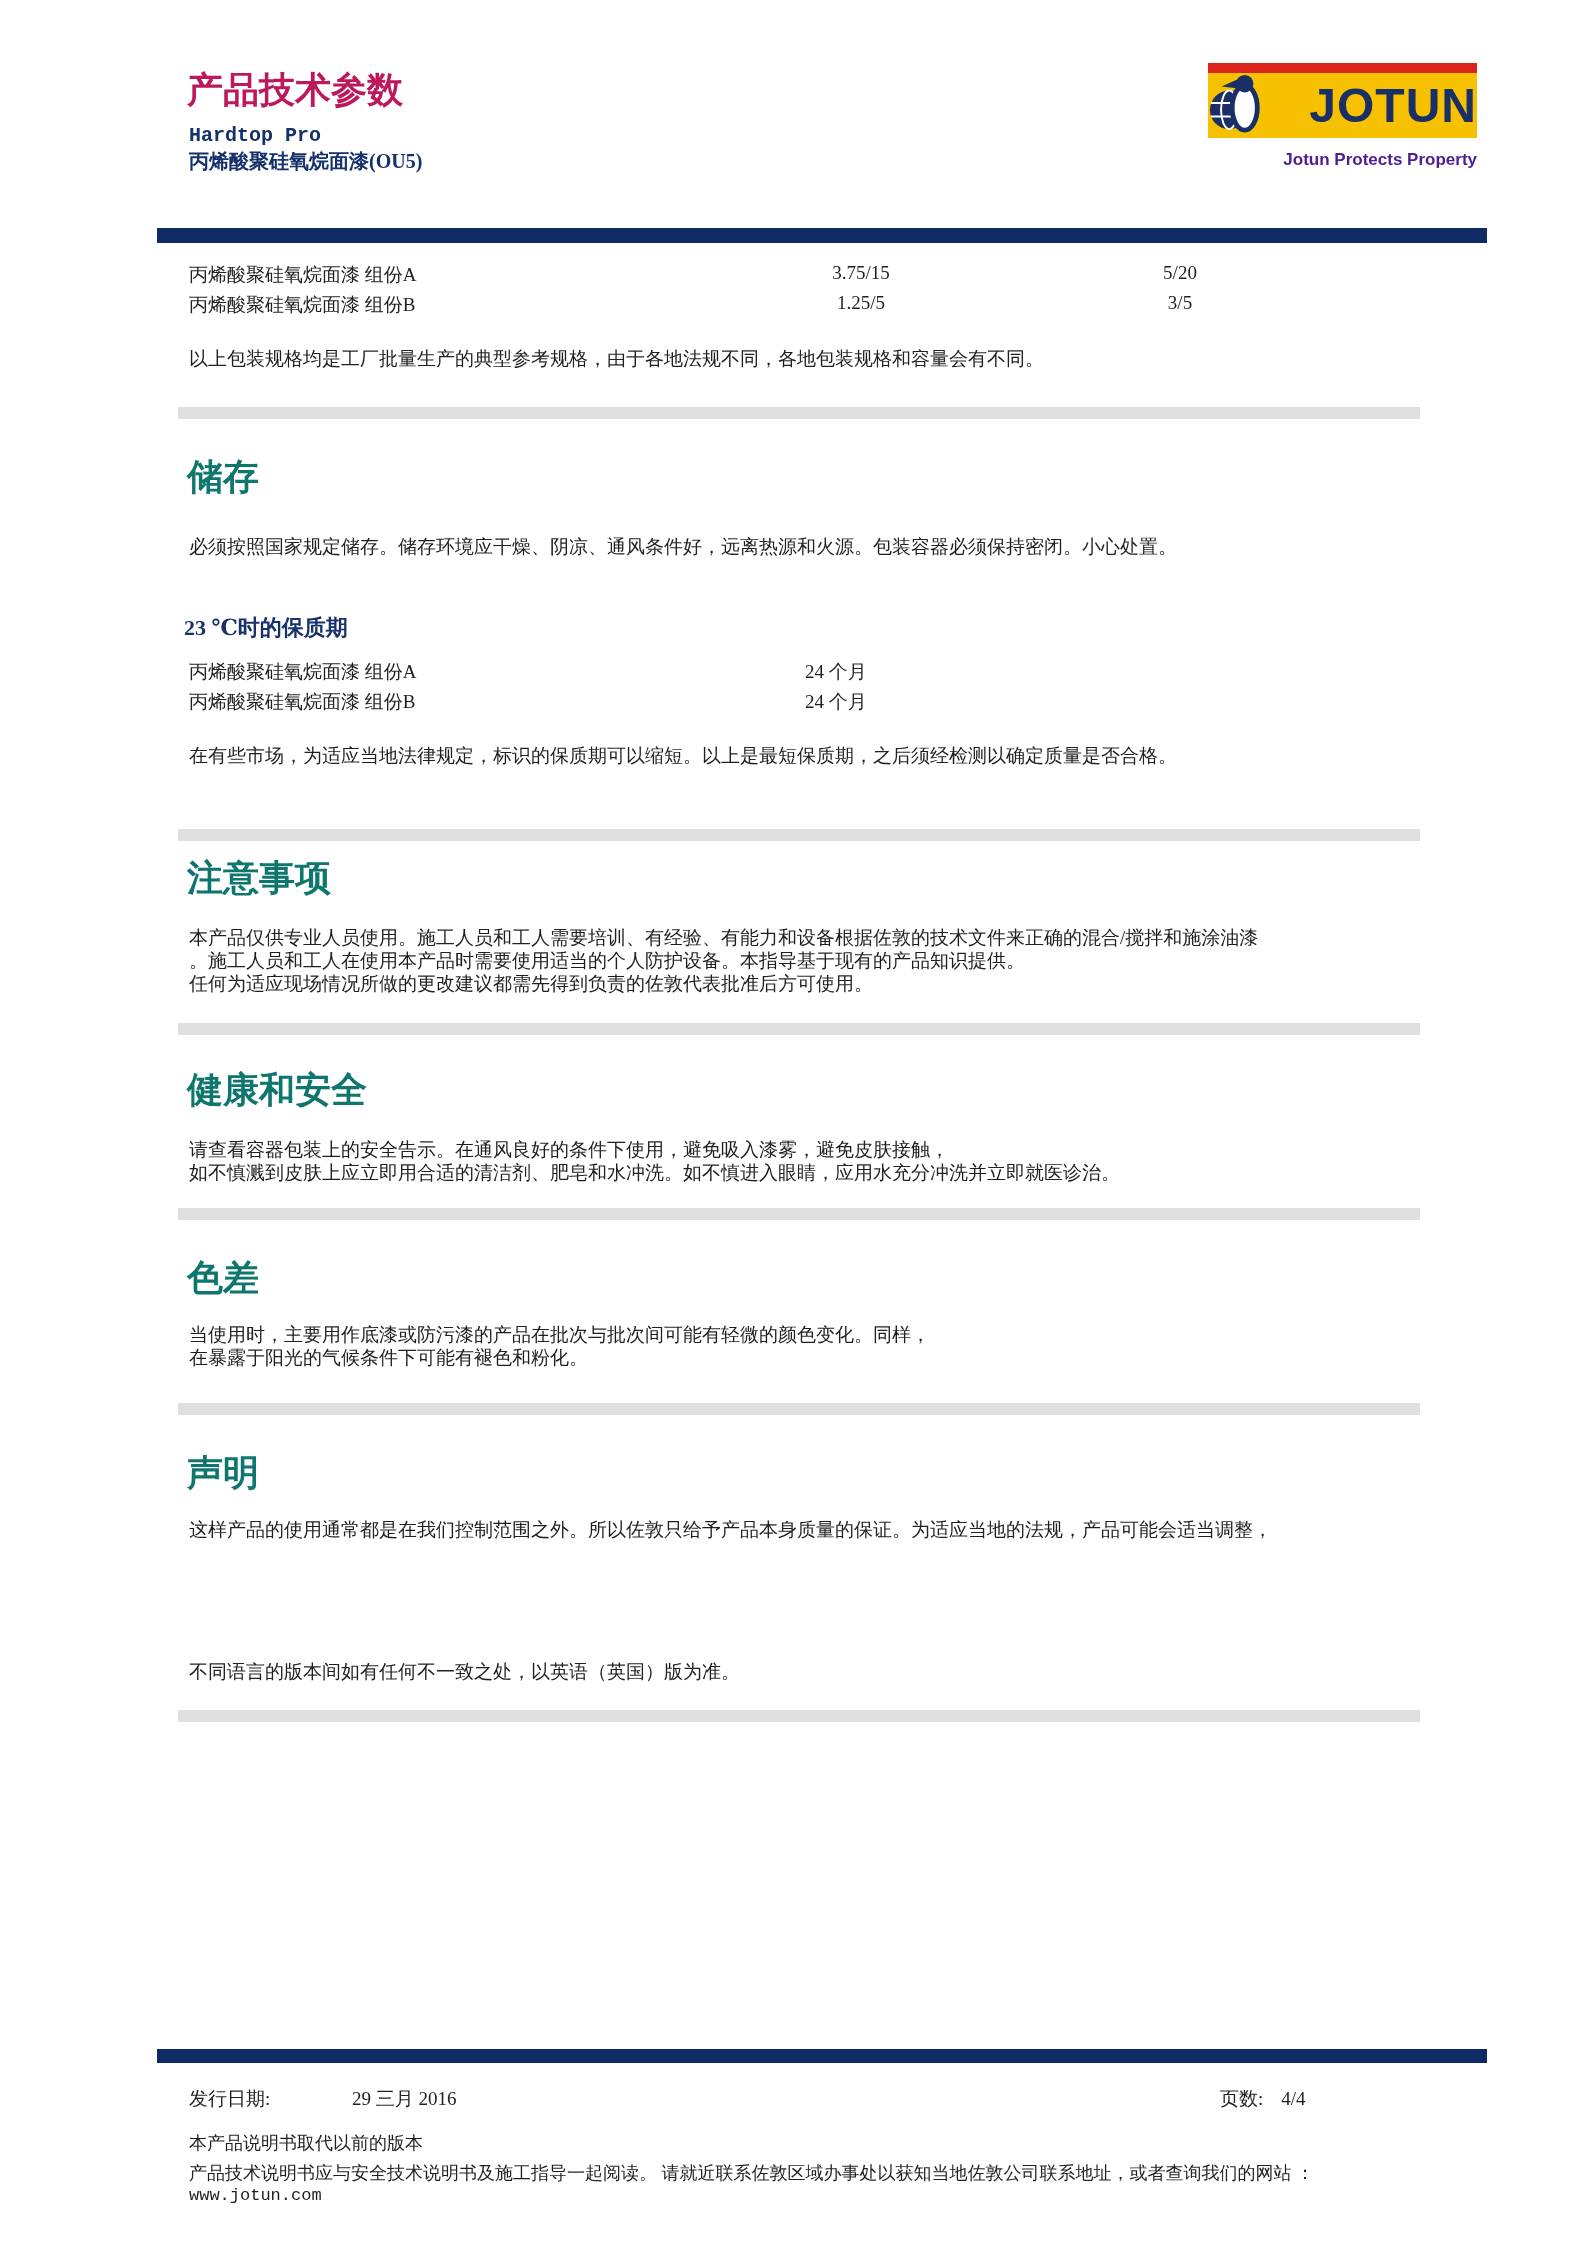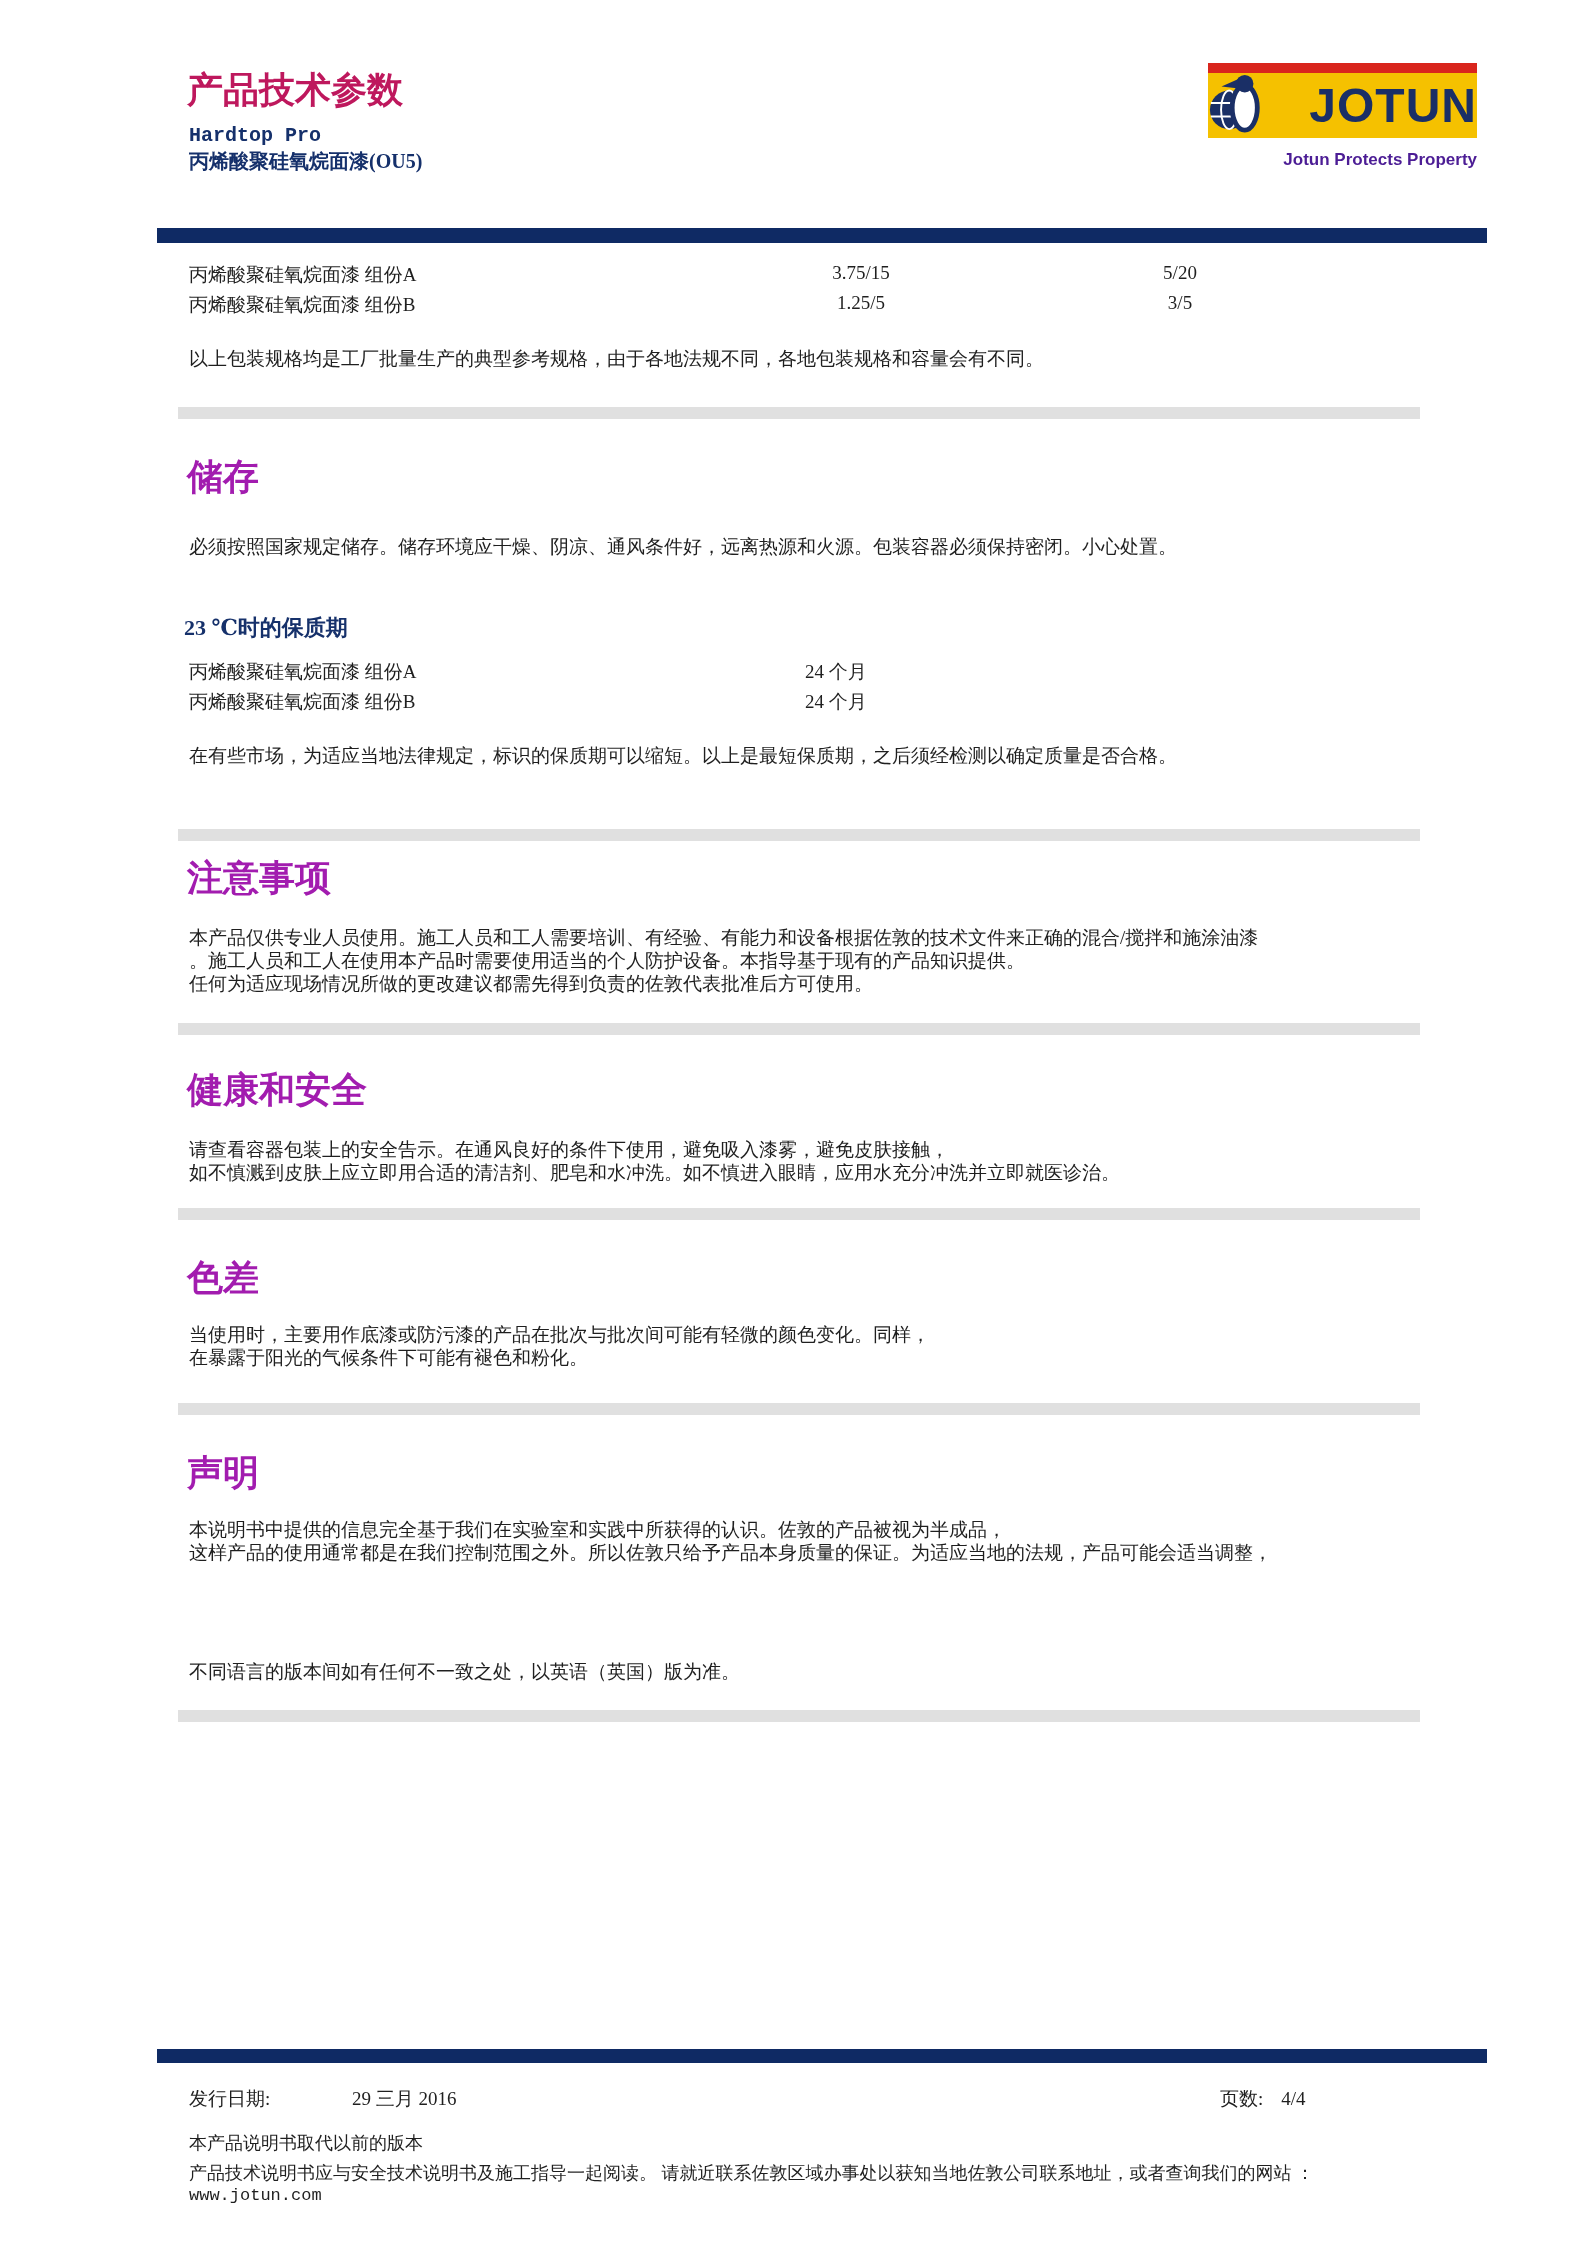--- a/index.html
+++ b/index.html
@@ -20,21 +20,21 @@
   .logo-yellow { position:absolute; top:10px; left:0; right:0; bottom:0; background:#F5C100;
                  display:flex; align-items:center; justify-content:space-between; gap:5px; }
   .wordmark { font-family:"Liberation Sans","DejaVu Sans",sans-serif; font-weight:800;
               font-size:48px; line-height:1; color:#1A2F66; letter-spacing:1px; }
   .tagline { left:1208px; top:150px; width:269px; text-align:right; font-size:17px; font-weight:700;
              color:#4c1d95; font-family:"Liberation Sans","DejaVu Sans",sans-serif; }
 
   .navy-bar { left:157px; width:1330px; height:15px; background:#0F2A64; }
   .gray-bar { left:178px; width:1242px; height:12px; background:#E0E0E0; }
 
-  .h1 { left:187px; font-size:36px; font-weight:700; color:#a21caf; }
+  .h1 { left:187px; font-size:36px; font-weight:700; color:#0f766e; }
   .h2 { left:184px; font-size:22px; font-weight:700; color:#16316B; }
 
   .body { left:189px; font-size:19px; color:#1f1f1f; }
   .lines div { line-height:23px; }
 
   .row { left:0; top:0; width:1586px; height:26px; font-size:19px; }
   .row .label { position:absolute; left:189px; }
   .row .v1 { position:absolute; left:800px; width:122px; text-align:center; }
   .row .v2 { position:absolute; left:1120px; width:120px; text-align:center; }
   .row .shelf-v { position:absolute; left:805px; }
@@ -125,21 +125,20 @@
   <div class="abs h1" style="top:1254px">色差</div>
   <div class="abs body lines" style="top:1323px">
     <div>当使用时，主要用作底漆或防污漆的产品在批次与批次间可能有轻微的颜色变化。同样，</div>
     <div>在暴露于阳光的气候条件下可能有褪色和粉化。</div>
   </div>
 
   <div class="abs gray-bar" style="top:1403px"></div>
 
   <div class="abs h1" style="top:1449px">声明</div>
   <div class="abs body lines" style="top:1518px">
-    <div>本说明书中提供的信息完全基于我们在实验室和实践中所获得的认识。佐敦的产品被视为半成品，</div>
     <div>这样产品的使用通常都是在我们控制范围之外。所以佐敦只给予产品本身质量的保证。为适应当地的法规，产品可能会适当调整，</div>
   </div>
   <div class="abs body" style="top:1659px">不同语言的版本间如有任何不一致之处，以英语（英国）版为准。</div>
 
   <div class="abs gray-bar" style="top:1710px"></div>
 
   <div class="abs navy-bar" style="top:2049px;height:14px"></div>
 
   <div class="abs foot" style="left:189px;top:2086px">发行日期:</div>
   <div class="abs foot" style="left:352px;top:2086px">29 三月 2016</div>

